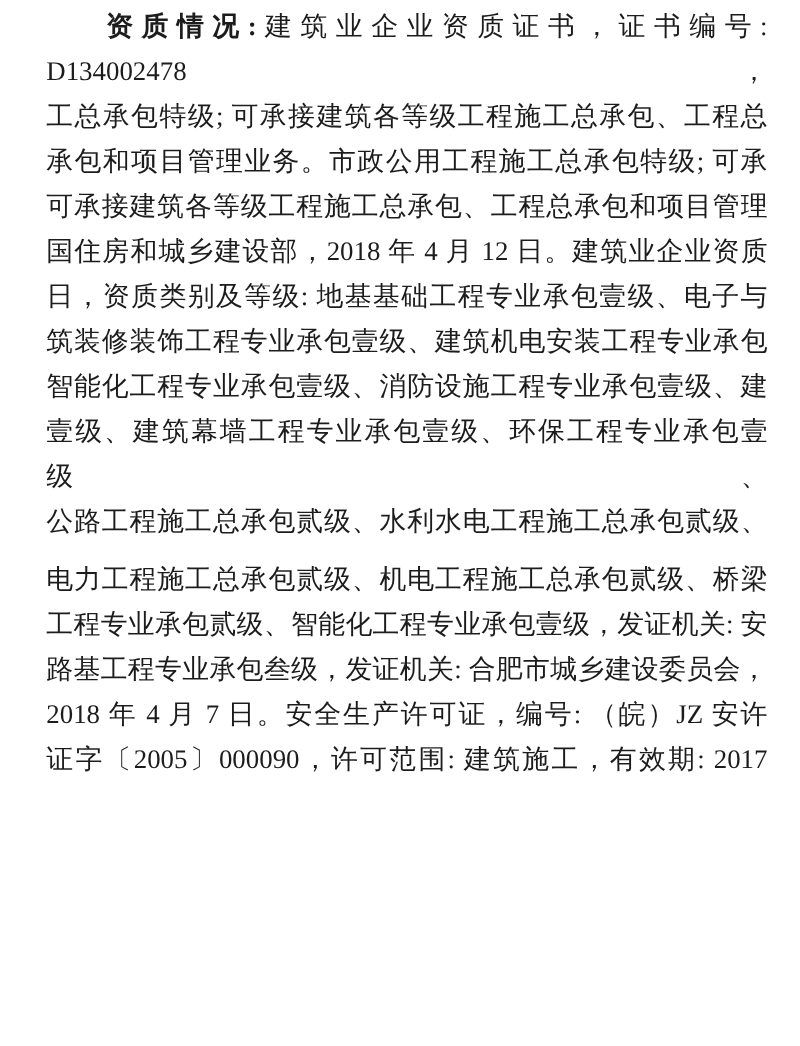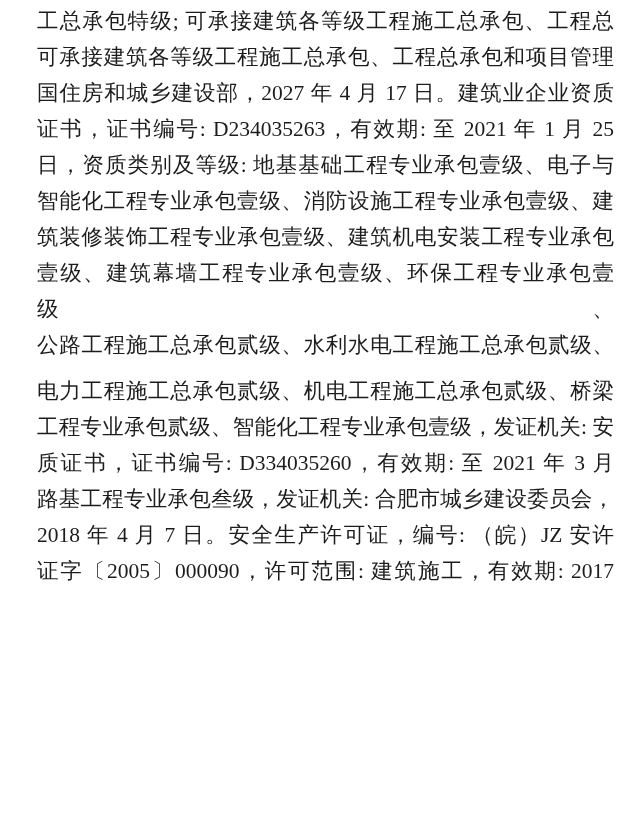--- a/index.html
+++ b/index.html
@@ -38,34 +38,36 @@
   .section-label {
     font-weight: bold;
   }
 </style>
 </head>
 <body>
 
 <div class="page">
 
   <div class="para para1">
+    <div class="line first-line">
+      <span class="section-label">资质情况:</span><span>建筑业企业资质证书，证书编号: D134002478，</span>
+    </div>
     <div class="line">工总承包特级; 可承接建筑各等级工程施工总承包、工程总</div>
+    <div class="line">承包和项目管理业务。市政公用工程施工总承包特级; 可承</div>
     <div class="line">可承接建筑各等级工程施工总承包、工程总承包和项目管理</div>
-    <div class="line">国住房和城乡建设部，2027 年 4 月 17 日。建筑业企业资质</div>
-    <div class="line">证书，证书编号: D234035263，有效期: 至 2021 年 1 月 25</div>
+    <div class="line">国住房和城乡建设部，2018 年 4 月 12 日。建筑业企业资质</div>
     <div class="line">日，资质类别及等级: 地基基础工程专业承包壹级、电子与</div>
+    <div class="line">筑装修装饰工程专业承包壹级、建筑机电安装工程专业承包</div>
     <div class="line">智能化工程专业承包壹级、消防设施工程专业承包壹级、建</div>
-    <div class="line">筑装修装饰工程专业承包壹级、建筑机电安装工程专业承包</div>
     <div class="line">壹级、建筑幕墙工程专业承包壹级、环保工程专业承包壹级、</div>
     <div class="line">公路工程施工总承包贰级、水利水电工程施工总承包贰级、</div>
   </div>
 
   <div class="para para2">
     <div class="line">电力工程施工总承包贰级、机电工程施工总承包贰级、桥梁</div>
     <div class="line">工程专业承包贰级、智能化工程专业承包壹级，发证机关: 安</div>
-    <div class="line">质证书，证书编号: D334035260，有效期: 至 2021 年 3 月</div>
     <div class="line">路基工程专业承包叁级，发证机关: 合肥市城乡建设委员会，</div>
     <div class="line">2018 年 4 月 7 日。安全生产许可证，编号: （皖）JZ 安许</div>
     <div class="line">证字〔2005〕000090，许可范围: 建筑施工，有效期: 2017</div>
 
   </div>
 
 </div>
 
 </body></html>

